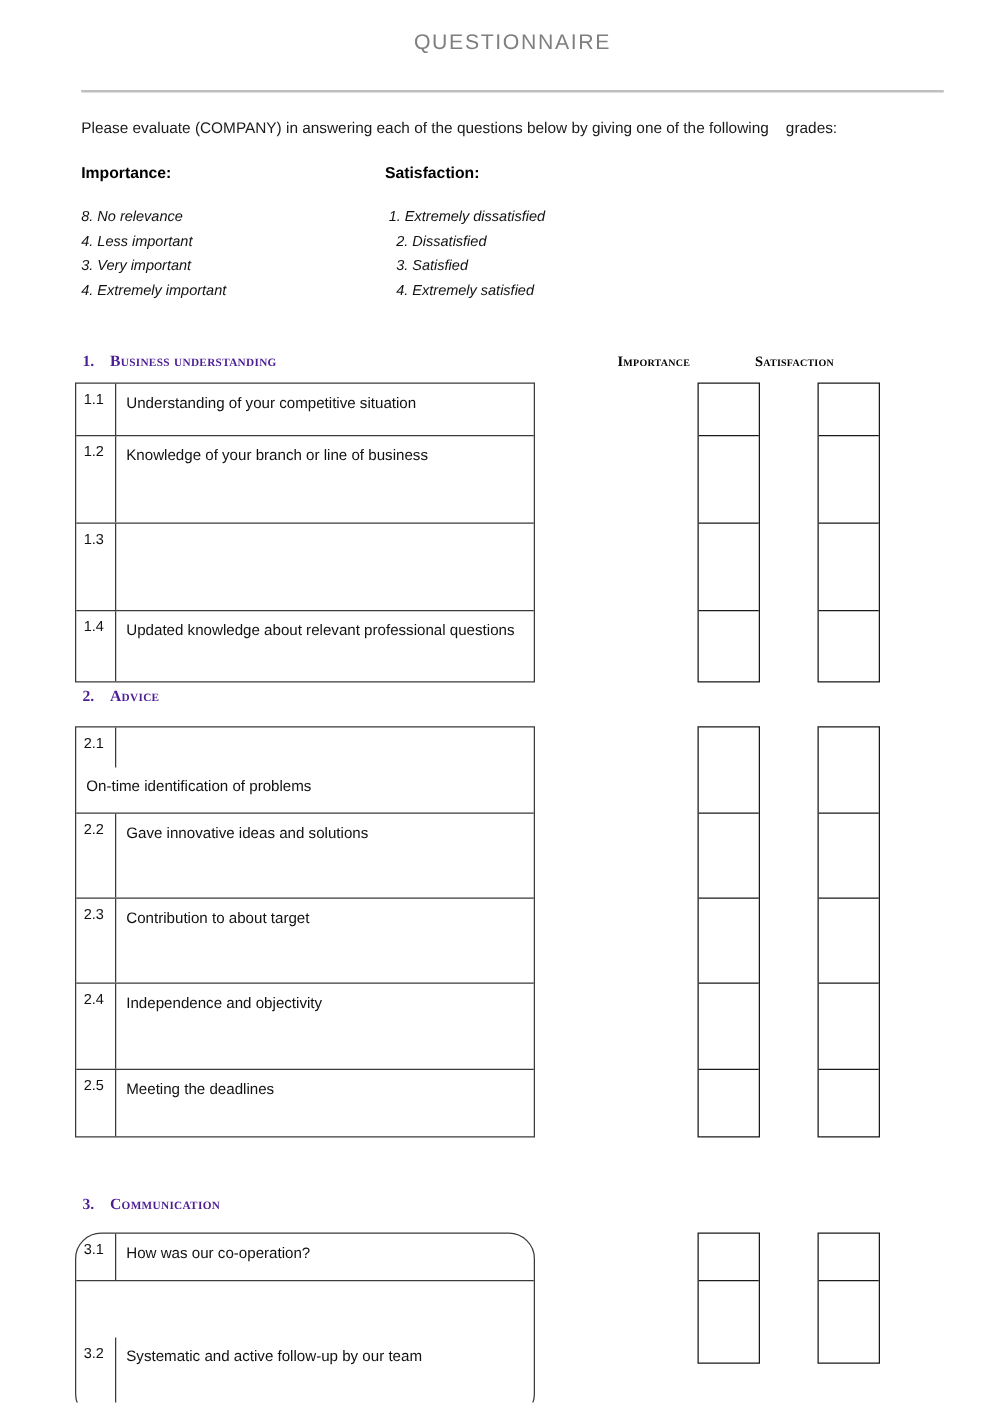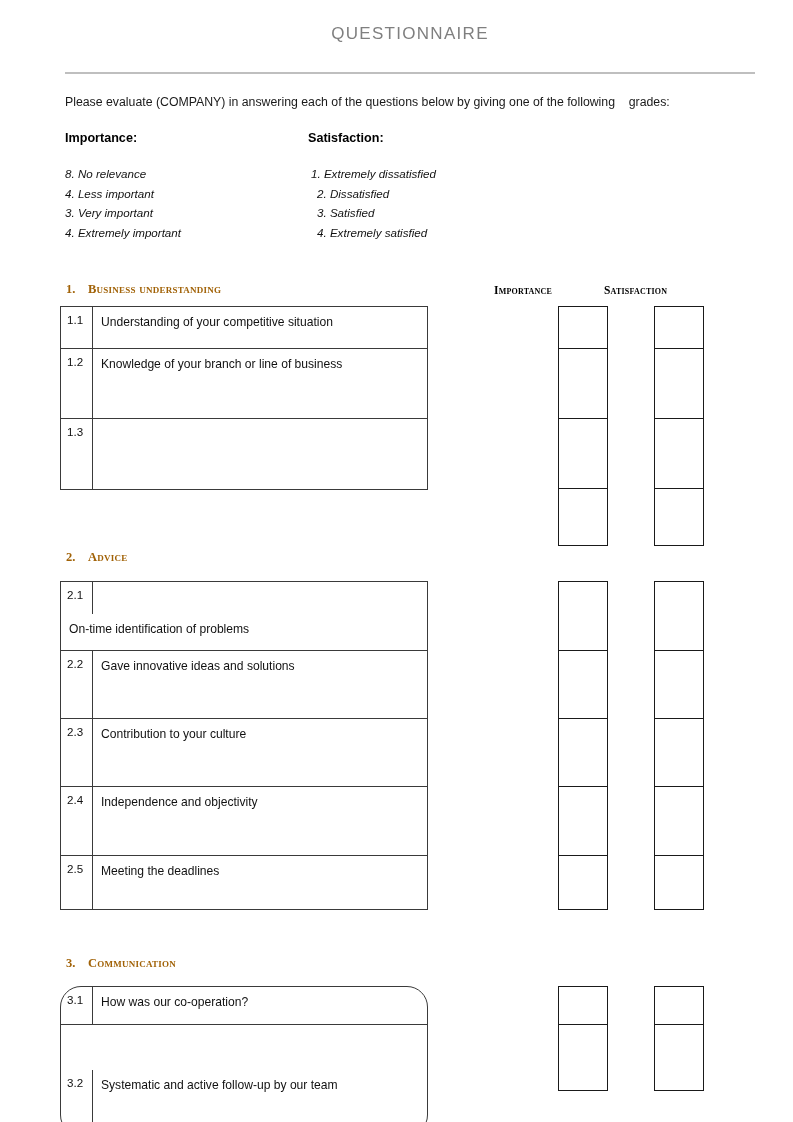--- a/index.html
+++ b/index.html
@@ -89,21 +89,21 @@
   .col-head.importance { left: 494px; }
   .col-head.satisfaction { left: 604px; }
 
   
   .section-head {
     position: absolute;
     left: 66px;
     font-family: "Liberation Serif", serif;
     font-weight: bold;
     font-size: 12.5px;
-    color: #a16207;
+    color: #4c1d95;
     white-space: nowrap;
   }
   .section-head .sec-num {
     display: inline-block;
     min-width: 22px;
     font-variant: normal;
   }
   .section-head .sec-title {
     font-variant: small-caps;
     letter-spacing: 0.25px;
@@ -196,20 +196,24 @@
           <div class="qnum">1.1</div>
           <div class="qtext">Understanding of your competitive situation</div>
         </div>
         <div class="qrow" style="height: 70px;">
           <div class="qnum">1.2</div>
           <div class="qtext">Knowledge of your branch or line of business</div>
         </div>
         <div class="qrow" style="height: 70px;">
           <div class="qnum">1.3</div>
         </div>
+        <div class="qrow" style="height: 56px;">
+          <div class="qnum">1.4</div>
+          <div class="qtext">Updated knowledge about relevant professional questions</div>
+        </div>
       </div>
       <div class="boxcol importance" style="top: 306px;">
         <div class="abox" style="height: 42px;"></div>
         <div class="abox" style="height: 70px;"></div>
         <div class="abox" style="height: 70px;"></div>
         <div class="abox" style="height: 56px;"></div>
       </div>
       <div class="boxcol satisfaction" style="top: 306px;">
         <div class="abox" style="height: 42px;"></div>
         <div class="abox" style="height: 70px;"></div>
@@ -221,21 +225,21 @@
         <div class="qrow" style="height: 69px; flex-direction: column;">
           <div class="qnum">2.1</div>
           <div class="qtext">On-time identification of problems</div>
         </div>
         <div class="qrow" style="height: 68px;">
           <div class="qnum">2.2</div>
           <div class="qtext">Gave innovative ideas and solutions</div>
         </div>
         <div class="qrow" style="height: 68px;">
           <div class="qnum">2.3</div>
-          <div class="qtext">Contribution to your culture</div>
+          <div class="qtext">Contribution to about target</div>
         </div>
         <div class="qrow" style="height: 69px;">
           <div class="qnum">2.4</div>
           <div class="qtext">Independence and objectivity</div>
         </div>
         <div class="qrow" style="height: 53px;">
           <div class="qnum">2.5</div>
           <div class="qtext">Meeting the deadlines</div>
         </div>
       </div>

